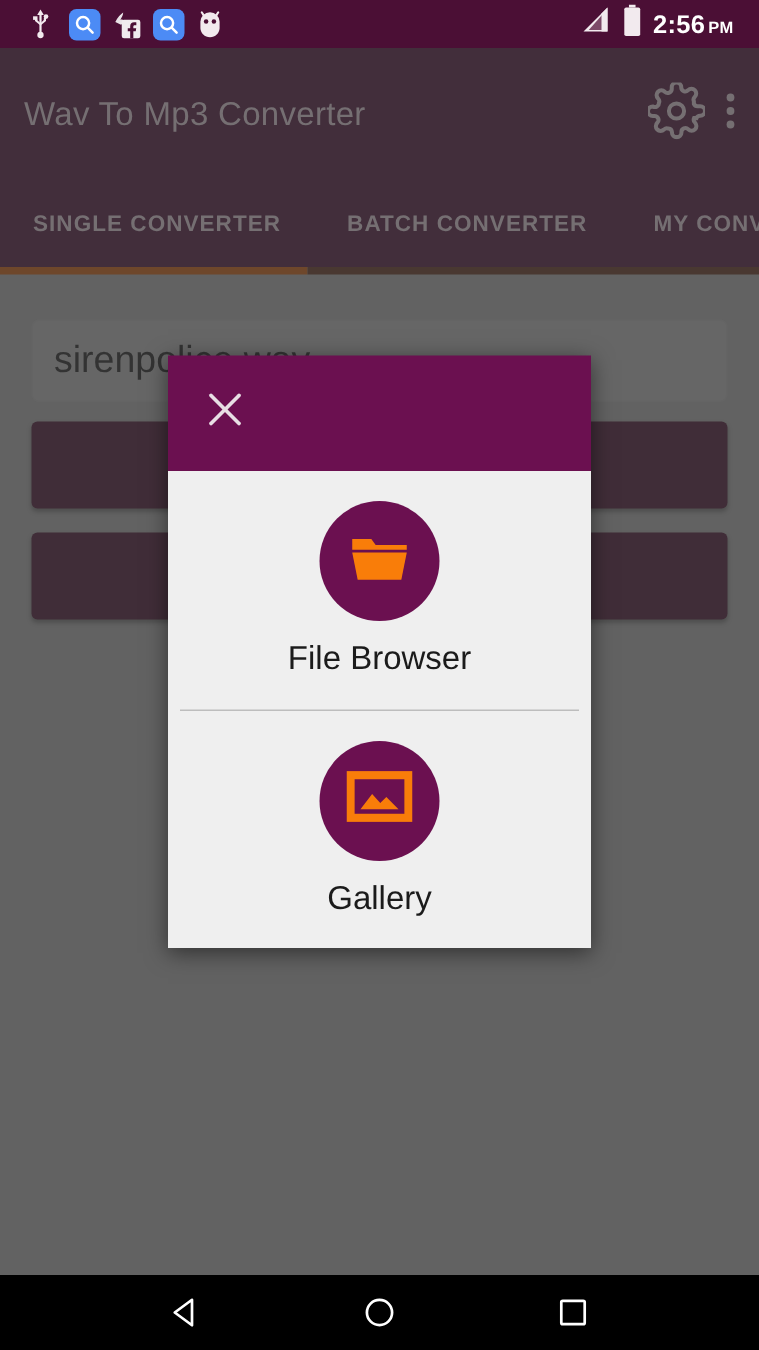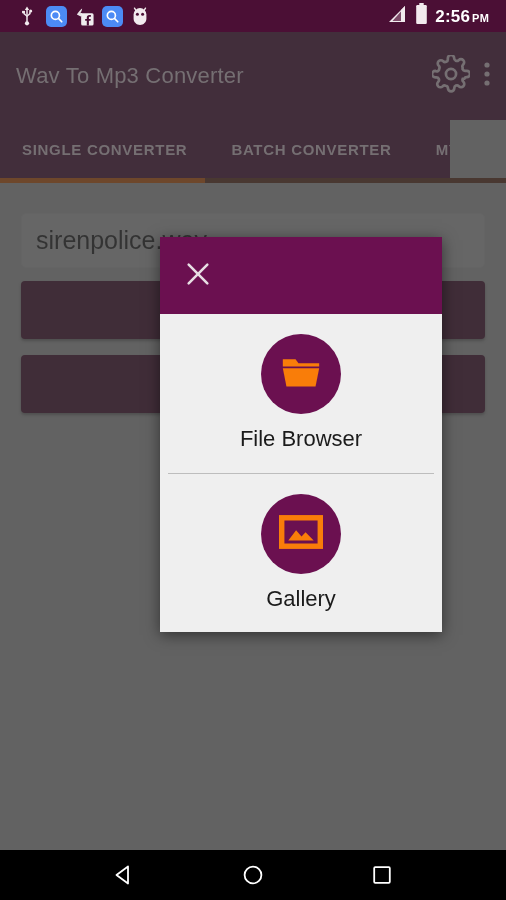--- a/index.html
+++ b/index.html
@@ -54,21 +54,21 @@
   }
   #apptitle {
     color:#8e8289; font-size:22px; font-weight:500;
     letter-spacing:0.2px;
   }
   .ab-actions { margin-left:auto; display:flex; align-items:center; gap:14px; }
 
   
   #tabbar {
     position:absolute; left:0; top:120px;
-    width:450px; height:58px;
+    width:506px; height:58px;
     background:#2d0720;
     display:flex; align-items:center;
     z-index:2;
     overflow:hidden;
   }
   .tab {
     color:#8e8289; font-size:15px; font-weight:bold;
     letter-spacing:0.7px; white-space:nowrap;
     padding:0 22px; height:58px;
     display:flex; align-items:center;
@@ -124,21 +124,20 @@
     background:rgba(90,90,90,0.48);
     z-index:4;
   }
 
   
   #dialog {
     position:absolute; left:112px; top:237px;
     width:282px; height:395px;
     z-index:6;
     box-shadow:0 3px 14px rgba(0,0,0,0.5);
-    margin-left:48px;
   }
   #dlg-header {
     width:100%; height:77px;
     background:#6b1050;
     display:flex; align-items:center;
     padding-left:22px;
   }
   #dlg-body {
     width:100%; height:318px;
     background:#efefef;

